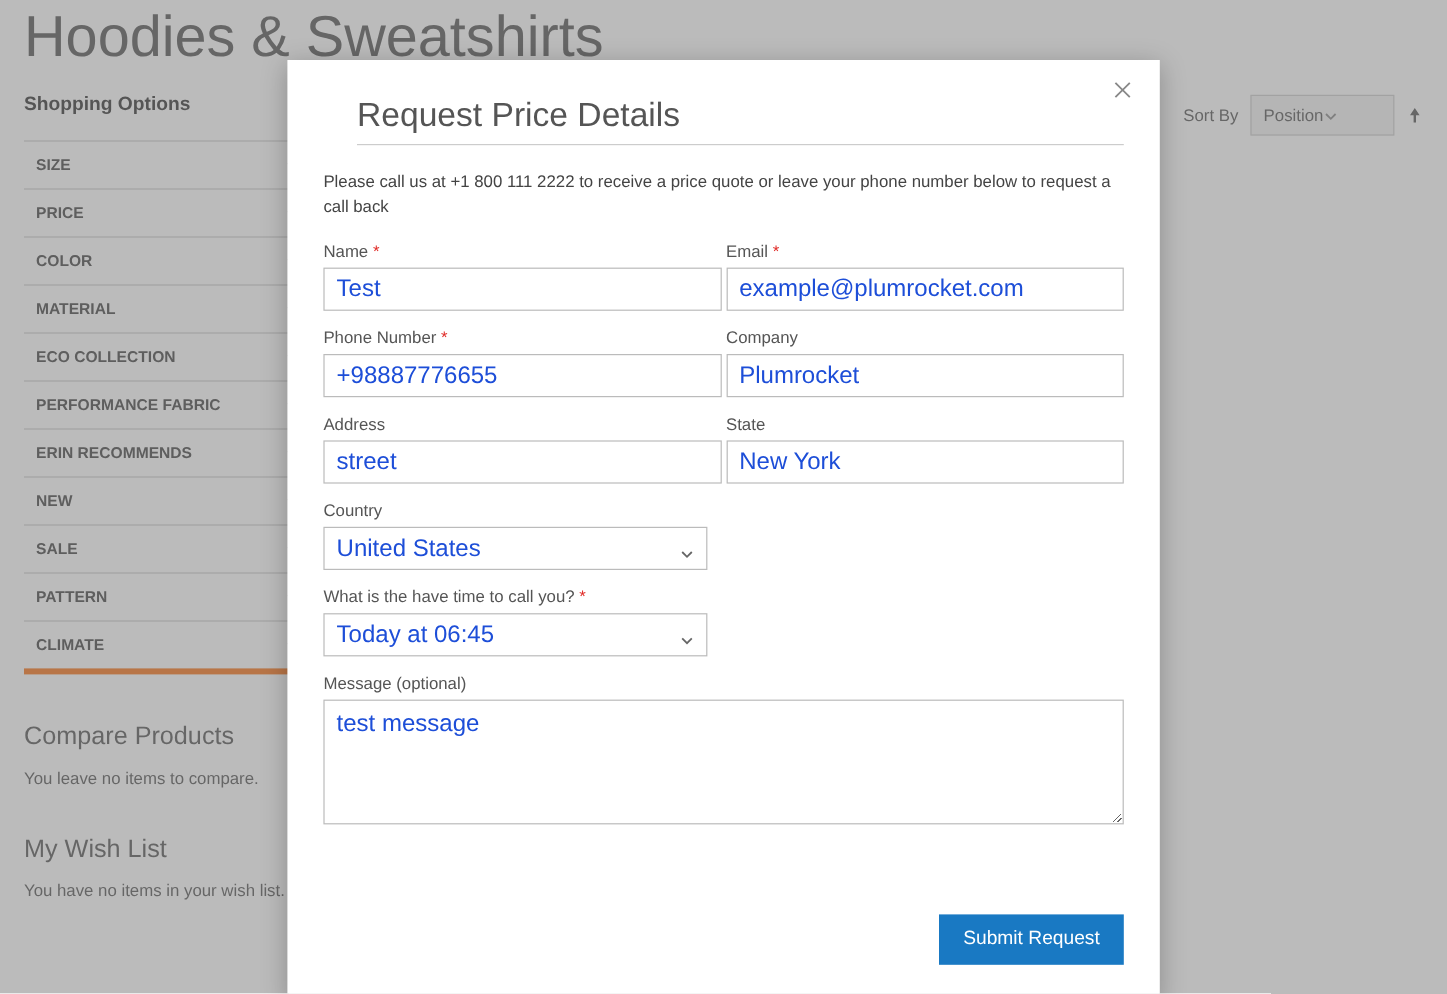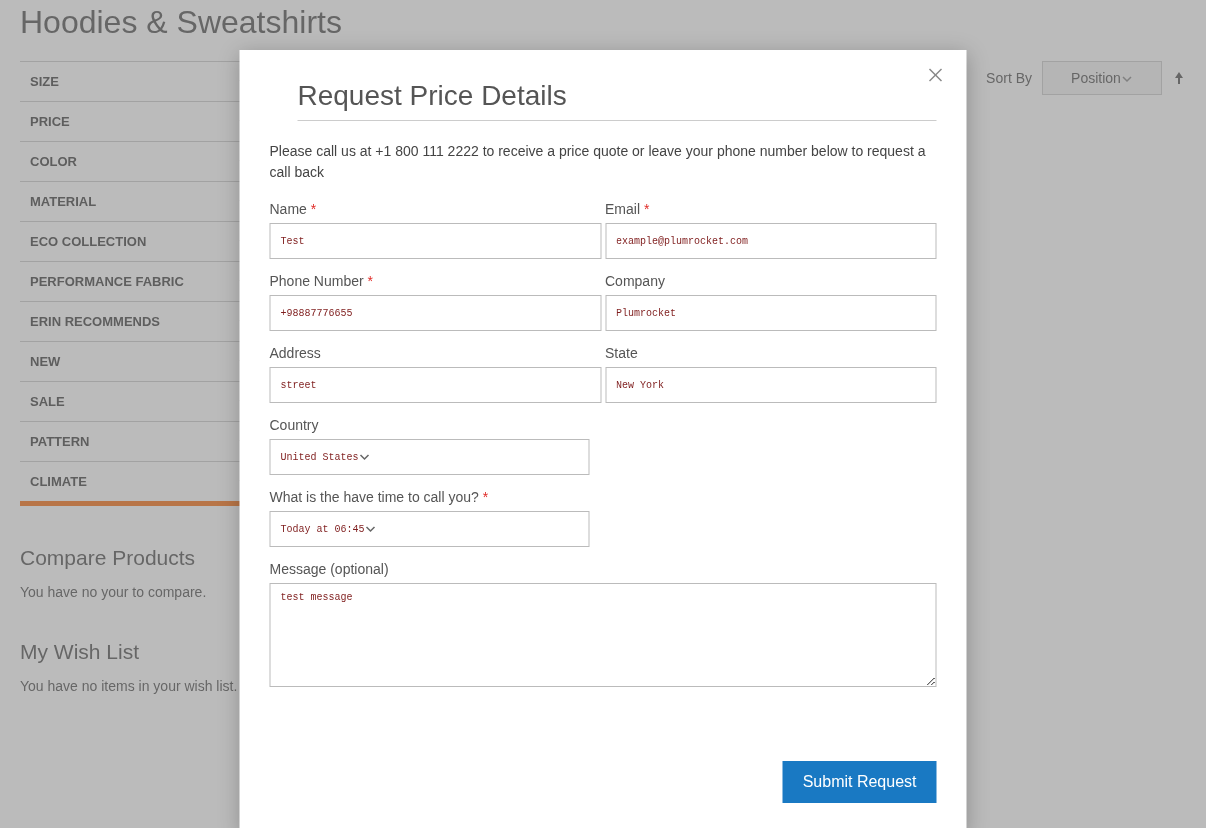--- a/index.html
+++ b/index.html
@@ -4,21 +4,21 @@
 <style>
   * { box-sizing: border-box; margin: 0; padding: 0; }
   html, body { width: 1206px; height: 828px; overflow: hidden; font-family: 'Helvetica Neue', Helvetica, Arial, sans-serif; color: #333; }
   body { position: relative; background: #fff; }
 
   
   .page-bg {
     position: absolute; inset: 0; padding: 0;
   }
   .page-title {
-    font-size: 32px; font-weight: 300; color: #555; margin: 0 0 20px 20px; padding-top: 4px;
+    font-size: 48px; font-weight: 300; color: #555; margin: 0 0 20px 20px; padding-top: 4px;
   }
   .content-row { display: flex; }
   .sidebar { width: 260px; padding-left: 20px; }
   .shopping-options-title {
     font-size: 16px; font-weight: 600; color: #333; margin-bottom: 20px;
   }
   .filter-item {
     display: flex; justify-content: space-between; align-items: center;
     padding: 12px 10px 12px 10px; border-top: 1px solid #ccc;
     font-size: 13px; font-weight: 600; color: #444; cursor: pointer;
@@ -30,21 +30,21 @@
 
   .compare-block, .wishlist-block { margin-top: 40px; }
   .block-heading { font-size: 21px; font-weight: 300; color: #555; margin-bottom: 14px; }
   .block-text { font-size: 14px; color: #555; }
 
   .main { flex: 1; padding-left: 40px; padding-right: 20px; }
   .toolbar { display: flex; justify-content: flex-end; align-items: center; gap: 10px; margin-bottom: 20px; }
   .sortby-label { font-size: 14px; color: #555; text-align: right; }
   .sortby-select {
     width: 120px; height: 34px; border: 1px solid #ccc; background: #f2f2f2;
-    padding: 0 10px; font-size: 14px; color: #555; display: flex; align-items: center; justify-content: center;
+    padding: 0 10px; font-size: 14px; color: #555; display: flex; align-items: center; justify-content: flex-start;
   }
   .sort-arrow { width: 14px; height: 14px; }
 
   .products { display: flex; flex-wrap: wrap; gap: 24px; }
   .product { width: 210px; }
   .product-img { width: 190px; height: 245px; border-radius: 2px; }
   .product-img.teal { background: linear-gradient(160deg,#38bfb0 30%,#2aa89a 70%); }
   .product-img.grey { background: linear-gradient(160deg,#8b8578 30%,#6e685d 70%); }
   .product-img.lgrey { background: linear-gradient(160deg,#c0c0c0 30%,#9e9e9e 70%); }
   .product-img.blue { background: linear-gradient(160deg,#2b5fc7 30%,#1e49a3 70%); }
@@ -74,26 +74,26 @@
     font-size: 28px; font-weight: 300; color: #555; padding-bottom: 8px; border-bottom: 1px solid #ccc;
     margin-bottom: 20px;
     margin-left: 28px;
   }
   .modal-intro { font-size: 14px; color: #444; margin-bottom: 18px; line-height: 1.5; }
   .form-row { display: flex; gap: 4px; margin-bottom: 14px; }
   .form-col { flex: 1; }
   .form-label { font-size: 14px; color: #555; margin-bottom: 6px; display: block; }
   .req { color: #e02b27; }
   .form-input, .form-select, .form-textarea {
-    width: 100%; border: 1px solid #bbb; font-size: 10px; color: #7f1d1d;
-    padding: 8px 10px; font-family: Liberation Mono, monospace; background: #fff;
+    width: 100%; border: 1px solid #bbb; font-size: 20px; color: #1d4ed8;
+    padding: 8px 10px; font-family: Liberation Sans, sans-serif; background: #fff;
   }
   .form-input { height: 36px; }
   .form-select {
-    height: 36px; display: flex; align-items: center; 
+    height: 36px; display: flex; align-items: center; justify-content: space-between;
     cursor: pointer;
   }
   .form-select .sel-chev { width: 12px; height: 12px; }
   .form-select .sel-chev svg { width: 12px; height: 12px; stroke: #666; stroke-width: 1.5; fill: none; }
   .form-textarea { height: 104px; resize: both; }
   .modal-actions { display: flex; justify-content: flex-end; margin-top: 70px; }
   .submit-btn {
     background: #1979c3; color: #fff; border: none; font-size: 16px;
     padding: 12px 20px; cursor: pointer;
   }
@@ -101,20 +101,21 @@
   .form-half-row .form-col { flex:0 0 320px; }
 </style>
 </head>
 <body>
 
 <div class="page-bg">
   <h1 class="page-title">Hoodies &amp; Sweatshirts</h1>
 
   <div class="content-row">
     <aside class="sidebar">
+      <div class="shopping-options-title">Shopping Options</div>
       <div id="filters-container">
           <div class="filter-item">
             <span>SIZE</span>
             <span class="chevron"><svg viewBox="0 0 12 12">
                 <polyline points="2,4 6,8 10,4"></polyline>
               </svg></span>
           </div>
           <div class="filter-item">
             <span>PRICE</span>
             <span class="chevron"><svg viewBox="0 0 12 12">
@@ -172,21 +173,21 @@
           <div class="filter-item">
             <span>CLIMATE</span>
             <span class="chevron"><svg viewBox="0 0 12 12">
                 <polyline points="2,4 6,8 10,4"></polyline>
               </svg></span>
           </div>
         </div>
 
       <div class="compare-block">
         <div class="block-heading">Compare Products</div>
-        <div class="block-text">You have no your to compare.</div>
+        <div class="block-text">You leave no items to compare.</div>
       </div>
       <div class="wishlist-block">
         <div class="block-heading">My Wish List</div>
         <div class="block-text">You have no items in your wish list.</div>
       </div>
     </aside>
 
     <main class="main">
       <div class="toolbar">
         <span class="sortby-label">Sort By</span>

